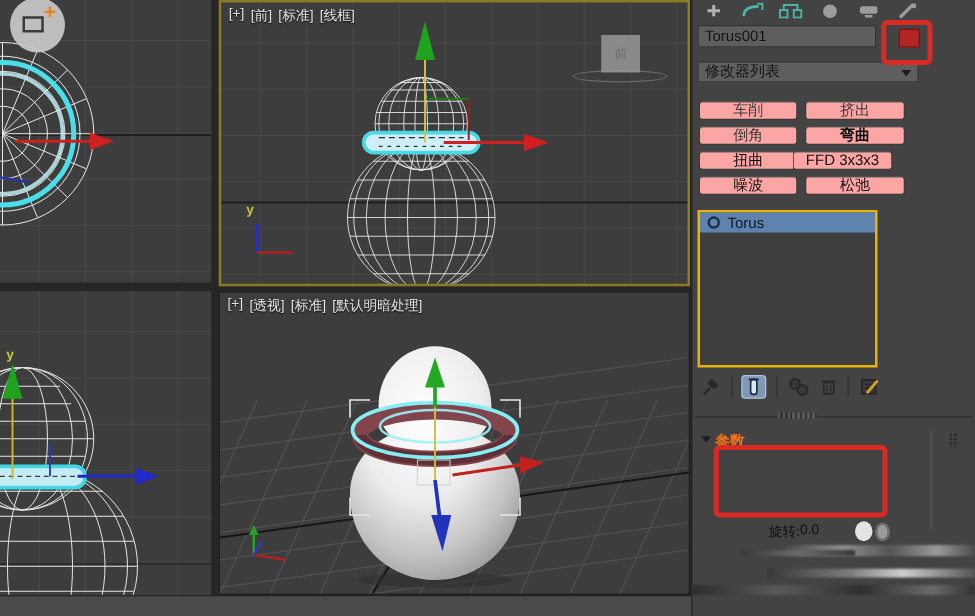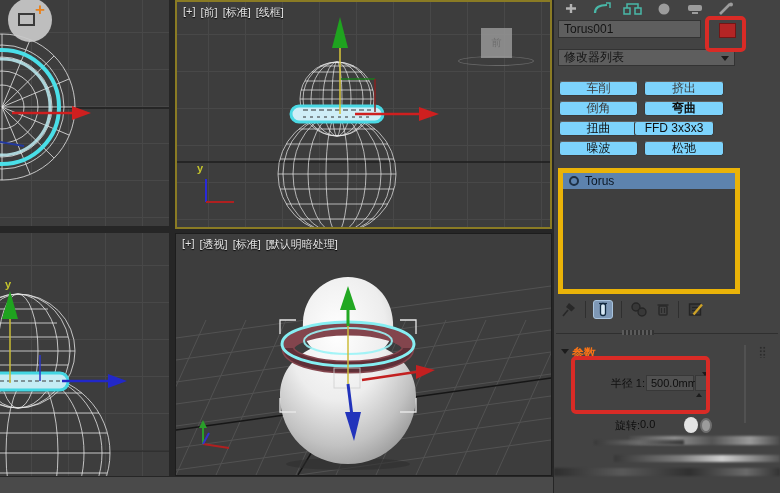--- a/index.html
+++ b/index.html
@@ -50,28 +50,28 @@
                   background:#b42525; border:1px solid #721616; }
   .hl-box { position:absolute; border:4px solid #d92b26; border-radius:5px; z-index:9; }
   .hl-1 { left:151px; top:16px; width:41px; height:36px; }
   .hl-2 { left:17px; top:356px; width:139px; height:58px; }
 
   .dropdown { position:absolute; left:4px; top:49px; width:177px; height:17px; background:#5e5e5e;
               border:1px solid #333; color:#141414; font-size:12px; line-height:15px; padding-left:5px; cursor:pointer; }
   .dd-arrow { position:absolute; right:5px; top:6px; width:0; height:0;
               border-left:4px solid transparent; border-right:4px solid transparent; border-top:5px solid #1c1c1c; }
 
-  .mbtn { position:absolute; width:79px; height:15px; background:#7dd3fc; border:1px solid #3a3a3a;
+  .mbtn { position:absolute; width:79px; height:15px; background:#fca5a5; border:1px solid #3a3a3a;
           border-top-color:#5f5f5f; border-radius:3px; font-size:12px; line-height:13px; text-align:center;
           color:#0f0f0f; cursor:pointer; }
   .mbtn.disabled { color:#3b3b3b; cursor:default; }
   .mbtn.bold { font-weight:bold; }
 
-  .stack { position:absolute; left:4px; top:168px; width:182px; height:126px;
-           background:#3f3f3f; border:5px solid #eab308; }
+  .stack { position:absolute; left:4px; top:168px; width:144px; height:126px;
+           background:#3f3f3f; border:2px solid #eab308; }
   .stack-row { height:16px; background:#5d83ae; color:#0c1826; font-size:12px; line-height:16px;
                padding-left:22px; position:relative; cursor:pointer; }
   .stack-row .donut { position:absolute; left:6px; top:3px; width:10px; height:10px;
                       border:2px solid #1d3046; border-radius:50%; }
 
   .stacktools { position:absolute; left:0; top:300px; width:226px; height:20px; }
   .stacktools .sep { position:absolute; top:1px; width:1px; height:17px; background:#2f2f2f; }
   .tool { position:absolute; top:0; cursor:pointer; }
   .tool-active { background:#7e98b6; border:1px solid #a9c4de; border-radius:3px; }
 
@@ -425,25 +425,20 @@
     <div class="splitter"></div>
     <div class="splitter-grip"></div>
     <div class="scroll-hint"></div>
 
     <div class="rollout-hd">
       <div class="tri"></div>
       <div class="title">参数</div>
       <div class="grip"></div>
     </div>
 
-    <div class="prow" style="top:375px;">
-      <span class="plabel">半径 1:</span>
-      <span class="pfield">500.0mm</span>
-      <span class="spinner"><span class="u"></span><span class="d"></span></span>
-    </div>
     <div class="prow" style="top:417px;padding-left:24px;">
       <span class="plabel" style="right:140px;">旋转:</span>
       <span class="rot-value">0.0</span>
     </div>
 
     <div class="hl-box hl-2"></div>
 
     <div class="blob" style="left:130px; top:417px; width:14px; height:16px; background:#e3e3e3;"></div>
     <div class="blob" style="left:146px; top:418px; width:12px; height:15px; background:#9b9b9b; border:2px solid #6e6e6e;"></div>
     <div class="smear" style="left:75px; top:436px; width:151px; height:9px; background:linear-gradient(90deg,#4a4a4a,#8f8f8f 30%,#555 55%,#9a9a9a 80%,#4a4a4a);"></div>

